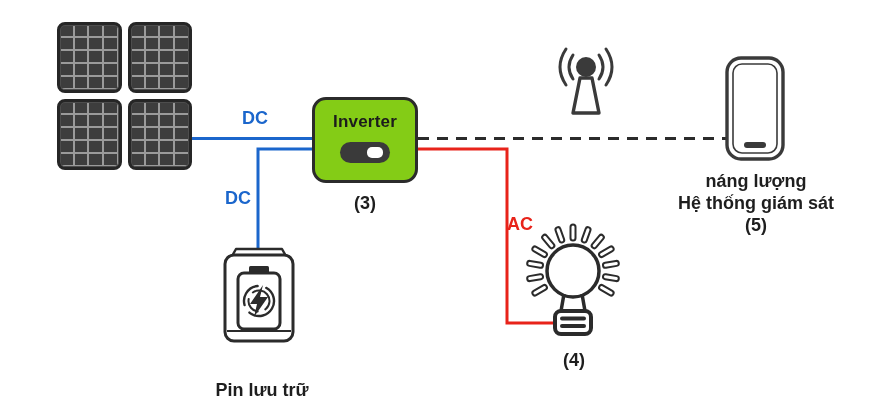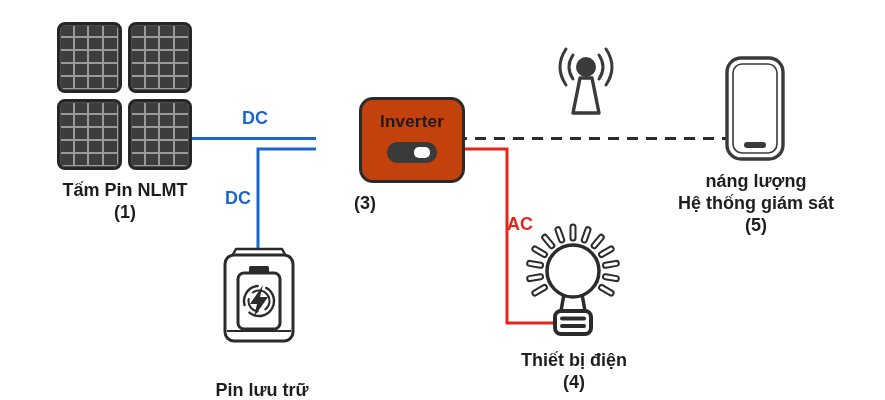--- a/index.html
+++ b/index.html
@@ -27,21 +27,21 @@
     border:3px solid #262626;border-radius:8px;background-color:#3d3d3d;
     background-image:
       repeating-linear-gradient(to right, transparent 0 12.7px, #9a9a9a 12.7px 14.7px),
       repeating-linear-gradient(to bottom, transparent 0 11.1px, #9a9a9a 11.1px 13.1px);
     box-shadow:inset 0 0 0 1px #4d4d4d;
   }
 
   
   .inverter{
     position:absolute;left:312px;top:97px;width:106px;height:86px;box-sizing:border-box;
-    background:#c2410c;border:3px solid #2b2b2b;border-radius:14px;z-index:2;text-align:center;margin-left:47px;
+    background:#84cc16;border:3px solid #2b2b2b;border-radius:14px;z-index:2;text-align:center;
   }
   .inverter-title{margin-top:12px;font-size:17px;font-weight:600;color:#1c1c1c;letter-spacing:.2px;}
   .toggle{position:relative;width:50px;height:21px;background:#3a3a3a;border-radius:11px;margin:10px auto 0;}
   .toggle-knob{position:absolute;left:27px;top:5px;width:16px;height:11px;background:#ffffff;border-radius:5px;}
 
   
   .node-label{position:absolute;z-index:3;text-align:center;color:#1e1e1e;font-weight:700;font-size:18px;line-height:22px;}
 
   
   .battery-icon{position:absolute;left:220px;top:247px;z-index:2;}
@@ -63,24 +63,20 @@
 
   <div class="wire-label dc" style="left:235px;top:108px;">DC</div>
   <div class="wire-label dc" style="left:218px;top:188px;">DC</div>
   <div class="wire-label ac" style="left:468px;top:214px;">AC</div>
 
   <div class="panel-array">
     <div class="panel"></div>
     <div class="panel"></div>
     <div class="panel"></div>
     <div class="panel"></div>
-  </div>
-  <div class="node-label" style="left:35px;top:179px;width:180px;">
-    <div>Tấm Pin NLMT</div>
-    <div>(1)</div>
   </div>
 
   <svg class="battery-icon" width="78" height="98">
     <path d="M12,9 L16,2 H62 L66,9 Z" fill="#ffffff" stroke="#2b2b2b" stroke-width="2.4" stroke-linejoin="round"></path>
     <rect x="5" y="8" width="68" height="86" rx="9" fill="#ffffff" stroke="#2b2b2b" stroke-width="3"></rect>
     <line x1="7" y1="84" x2="71" y2="84" stroke="#2b2b2b" stroke-width="2"></line>
     <rect x="29" y="19" width="20" height="9" rx="1.5" fill="#2b2b2b"></rect>
     <rect x="18" y="26" width="42" height="56" rx="6" fill="#ffffff" stroke="#2b2b2b" stroke-width="3"></rect>
     <g>
       <circle cx="39" cy="54" r="15" fill="none" stroke="#2b2b2b" stroke-width="2.4" stroke-dasharray="26 9" stroke-linecap="round" transform="rotate(30 39 54)"></circle>
@@ -143,21 +139,20 @@
         <line x1="28.4" y1="65.5" x2="18.9" y2="71.0"></line>
       </g>
     </g>
     <circle cx="57" cy="49" r="26" fill="#ffffff" stroke="#2b2b2b" stroke-width="3.5"></circle>
     <path d="M48,72 L45,89 M66,72 L69,89" stroke="#2b2b2b" stroke-width="3.5" fill="none"></path>
     <rect x="39" y="89" width="36" height="23" rx="6" fill="#ffffff" stroke="#2b2b2b" stroke-width="4"></rect>
     <line x1="46" y1="96.5" x2="68" y2="96.5" stroke="#2b2b2b" stroke-width="4" stroke-linecap="round"></line>
     <line x1="46" y1="104" x2="68" y2="104" stroke="#2b2b2b" stroke-width="4" stroke-linecap="round"></line>
   </svg>
   <div class="node-label" style="left:500px;top:349px;width:148px;">
-    <div>Thiết bị điện</div>
     <div>(4)</div>
   </div>
 
   <svg class="phone-icon" width="64" height="110">
     <rect x="4" y="4" width="56" height="101" rx="14" fill="#ffffff" stroke="#3a3a3a" stroke-width="3.4"></rect>
     <rect x="10" y="10" width="44" height="89" rx="9" fill="none" stroke="#3a3a3a" stroke-width="1.6"></rect>
     <rect x="21" y="88" width="22" height="6" rx="3" fill="#3a3a3a"></rect>
   </svg>
   <div class="node-label" style="left:658px;top:170px;width:196px;">
     <div>náng lượng</div>

